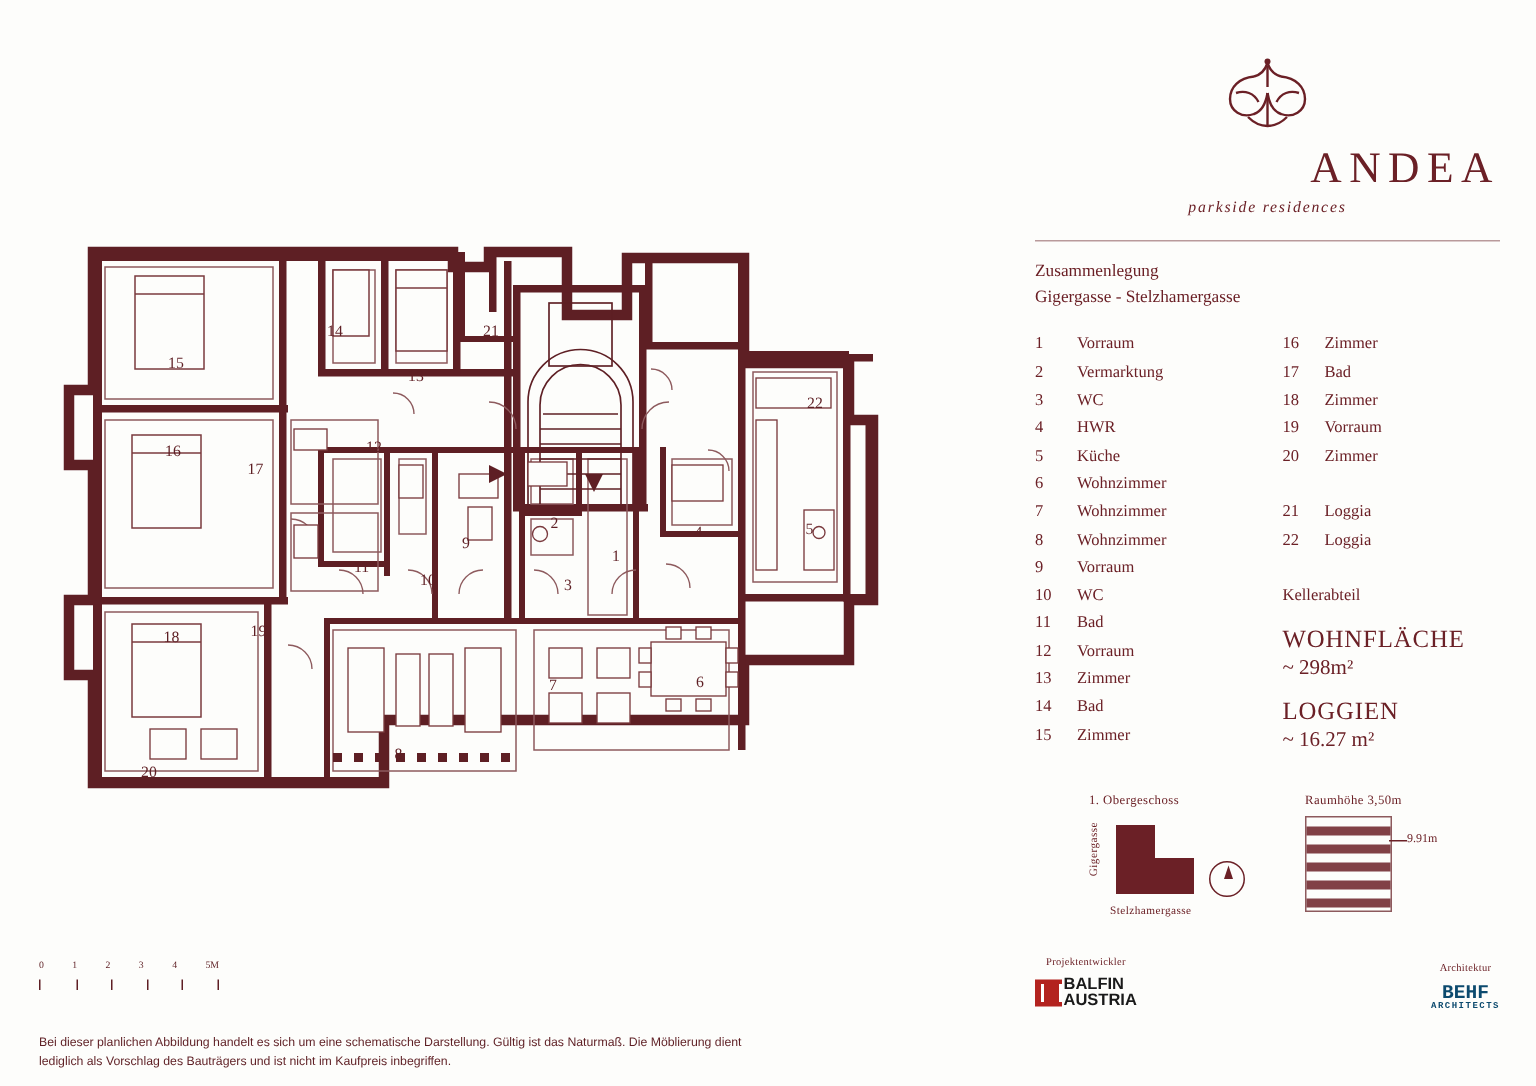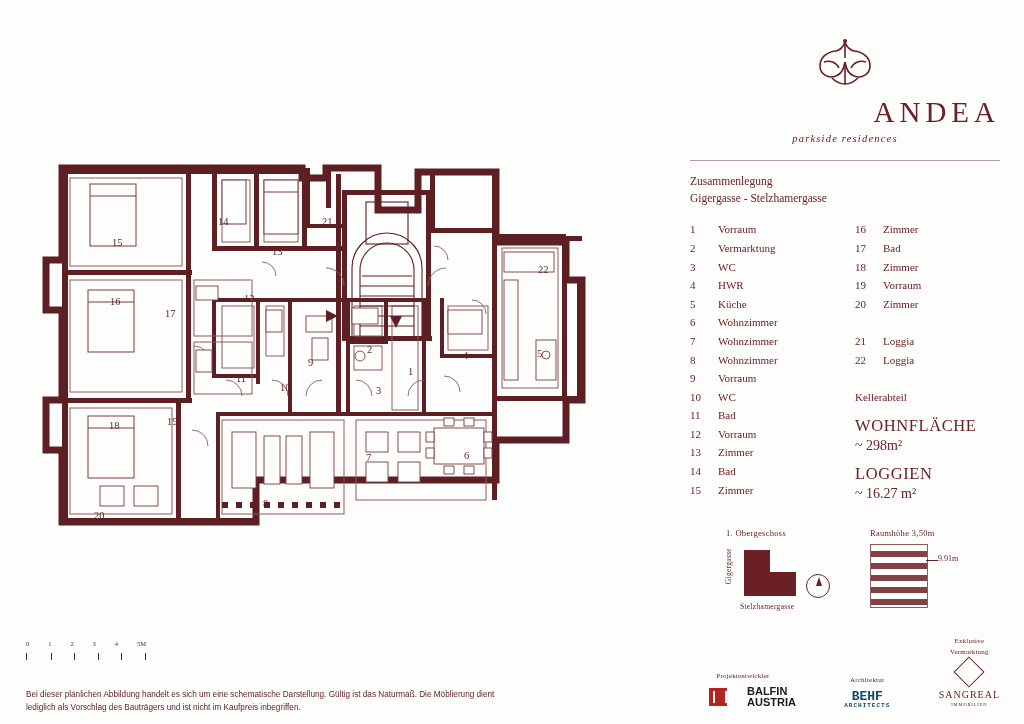--- a/index.html
+++ b/index.html
@@ -50,21 +50,21 @@
   .fi-right{position:relative;width:120px;}
   .section-img{width:56px;height:62px;margin-top:6px;position:relative;background:#fdfdfb;border:1px solid #8d5a5d;}
   .section-img .band{position:absolute;left:0;right:0;height:6px;background:#6b2026;opacity:.85;}
   .dimline{position:absolute;left:68px;top:26px;font-size:8px;}
   .dimline:before{content:"";position:absolute;left:-12px;top:6px;width:12px;border-top:1px solid #6b2026;}
 
   
   .footer{position:absolute;left:690px;top:636px;width:310px;display:flex;justify-content:space-between;align-items:flex-end;}
   .fl{text-align:center;font-size:7px;color:#6b2026;line-height:1.5;}
   .fl .cap{font-size:7px;letter-spacing:.2px;margin-bottom:4px;color:#6b2026;}
-  .balfin{display:flex;align-items:center;gap:20px;margin-left:19px;}
+  .balfin{display:flex;align-items:center;gap:1px;}
   .balfin .mark{width:18px;height:18px;background:#b3231f;position:relative;}
   .balfin .mark:after{content:"";position:absolute;left:4px;top:3px;width:10px;height:12px;border-left:2px solid #fff;border-right:2px solid #fff;}
   .balfin .txt{font-size:11px;font-weight:bold;color:#1a1a1a;line-height:1.05;text-align:left;font-family:"Liberation Sans",sans-serif;}
   .behf{font-size:13px;font-weight:bold;color:#0c4a6e;font-family:Liberation Mono, monospace;line-height:1;}
   .behf small{display:block;font-size:6px;letter-spacing:1px;font-weight:bold;}
   .sangreal{text-align:center;}
   .sg-dia{width:20px;height:20px;border:1px solid #6b2026;transform:rotate(45deg);margin:0 auto 4px auto;}
   .sg-name{font-size:10px;letter-spacing:1px;color:#6b2026;font-family:"Liberation Serif",serif;}
   .sg-sub{font-size:4.6px;letter-spacing:.8px;color:#6b2026;}
 
@@ -242,26 +242,20 @@
     <div class="fl">
       <div class="cap">Projektentwickler</div>
       <div class="balfin">
         <span class="mark"></span>
         <span class="txt"><span>BALFIN</span><br><span>AUSTRIA</span></span>
       </div>
     </div>
     <div class="fl">
       <div class="cap">Architektur</div>
       <div class="behf"><span>BEHF</span><small>ARCHITECTS</small></div>
-    </div>
-    <div class="fl sangreal">
-      <div class="cap"><span>Exklusive</span><br><span>Vermarktung</span></div>
-      <div class="sg-dia"></div>
-      <div class="sg-name">SANGREAL</div>
-      <div class="sg-sub">IMMOBILIEN</div>
     </div>
   </div>
 
   <div class="plan">
     <svg width="640" height="430" viewBox="0 0 640 430">
       <g stroke="#5e1f24" fill="none">
 
         <path d="M36 22 L36 18 L276 18 L276 28 L300 28 L300 18 L352 18 L352 60 L392 60 L392 22 L470 22 L470 92 L540 92 L540 130 L556 130 L556 250 L540 250 L540 290 L470 290 L470 330 L230 330 L230 372 L36 372 L36 300 L20 300 L20 250 L36 250 L36 160 L20 160 L20 110 L36 110 Z" stroke-width="7" fill="none"></path>
       </g>
 

